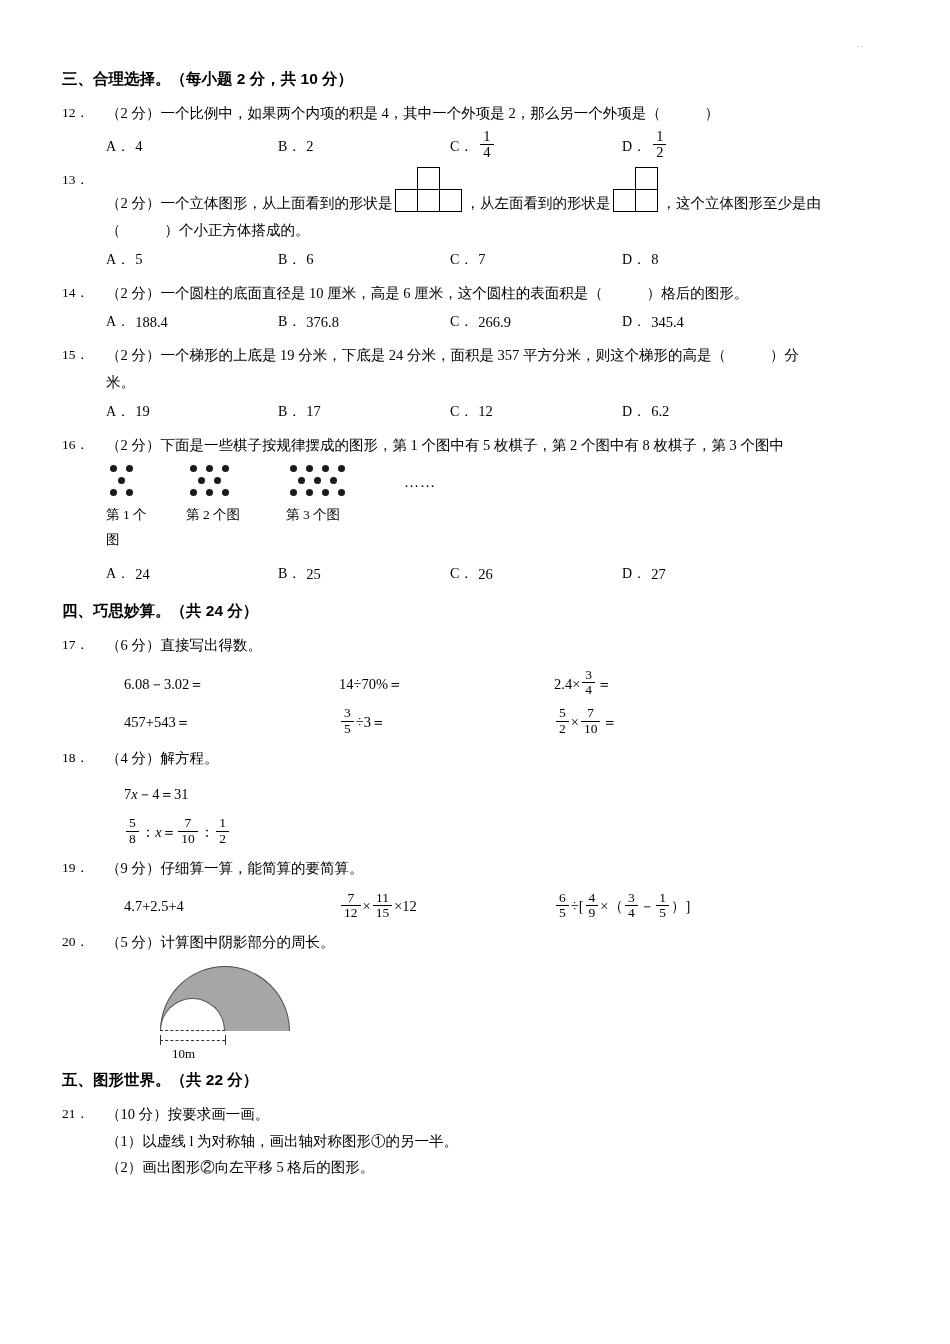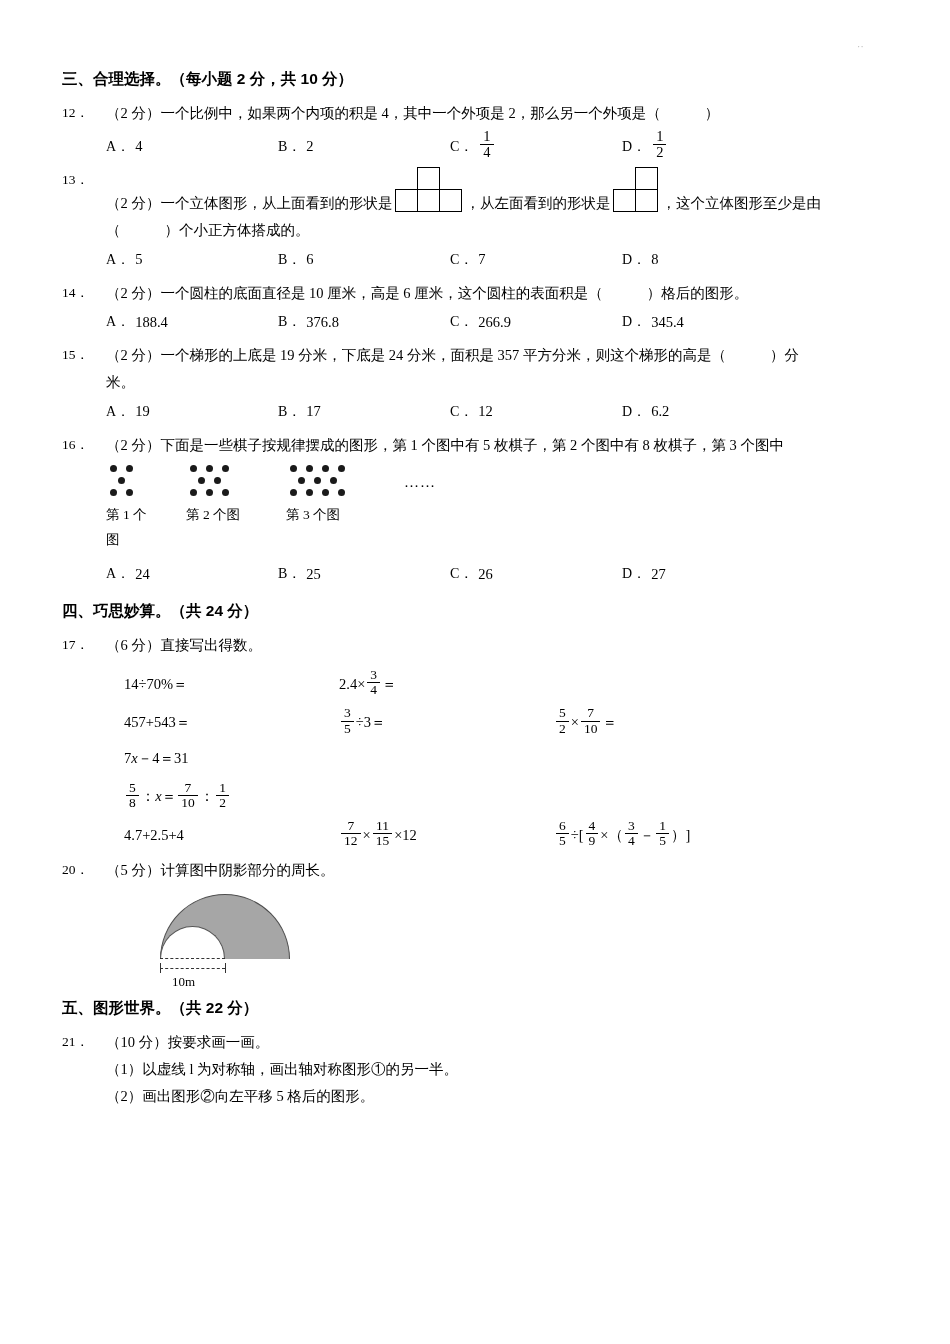--- a/index.html
+++ b/index.html
@@ -382,20 +382,23 @@
 
   <div class="q">
     <div class="q-line">
       <div class="q-num">17．</div>
       <div class="q-body">
         <span>（6 分）</span><span>直接写出得数。</span>
       </div>
     </div>
     <div class="calc-row">
       <div class="calc-cell">
+        <span>6.08－3.02＝</span>
+      </div>
+      <div class="calc-cell">
         <span>14÷70%＝</span>
       </div>
       <div class="calc-cell wide">
         <span>2.4×</span>
         <span class="frac">
           <span class="num">3</span>
           <span class="den">4</span>
         </span>
         <span>＝</span>
       </div>
@@ -420,20 +423,26 @@
         <span class="frac">
           <span class="num">7</span>
           <span class="den">10</span>
         </span>
         <span>＝</span>
       </div>
     </div>
   </div>
 
   <div class="q">
+    <div class="q-line">
+      <div class="q-num">18．</div>
+      <div class="q-body">
+        <span>（4 分）</span><span>解方程。</span>
+      </div>
+    </div>
     <div class="calc-row">
       <div class="calc-cell wide">
         <span>7</span>
           <em class="ital">x</em>
           <span>－4＝31</span>
       </div>
     </div>
     <div class="calc-row">
       <div class="calc-cell wide">
         <span class="frac">
@@ -450,20 +459,26 @@
         <span>：</span>
         <span class="frac">
           <span class="num">1</span>
           <span class="den">2</span>
         </span>
       </div>
     </div>
   </div>
 
   <div class="q">
+    <div class="q-line">
+      <div class="q-num">19．</div>
+      <div class="q-body">
+        <span>（9 分）</span><span>仔细算一算，能简算的要简算。</span>
+      </div>
+    </div>
     <div class="calc-row">
       <div class="calc-cell">
         <span>4.7+2.5+4</span>
       </div>
       <div class="calc-cell">
         <span class="frac">
           <span class="num">7</span>
           <span class="den">12</span>
         </span>
         <span>×</span>

